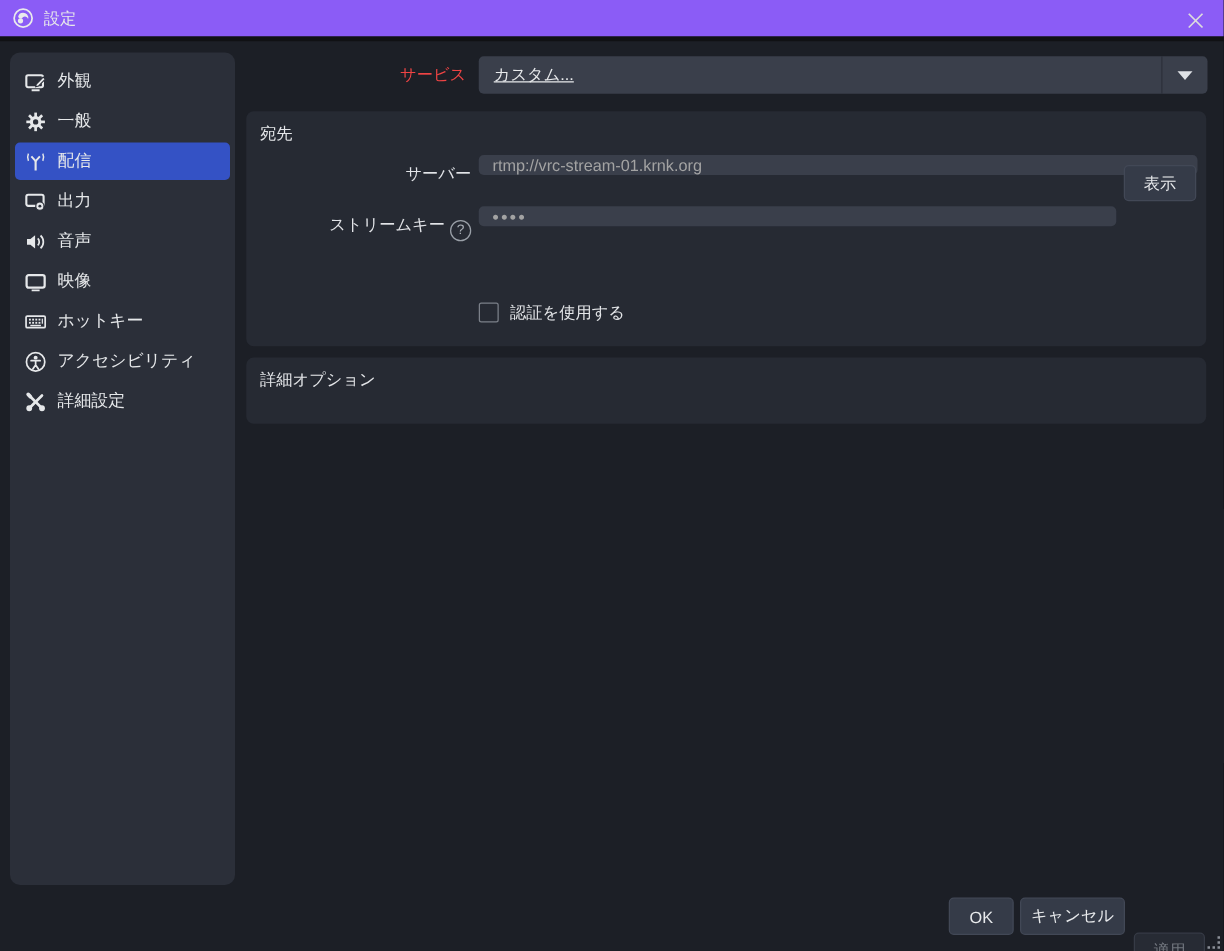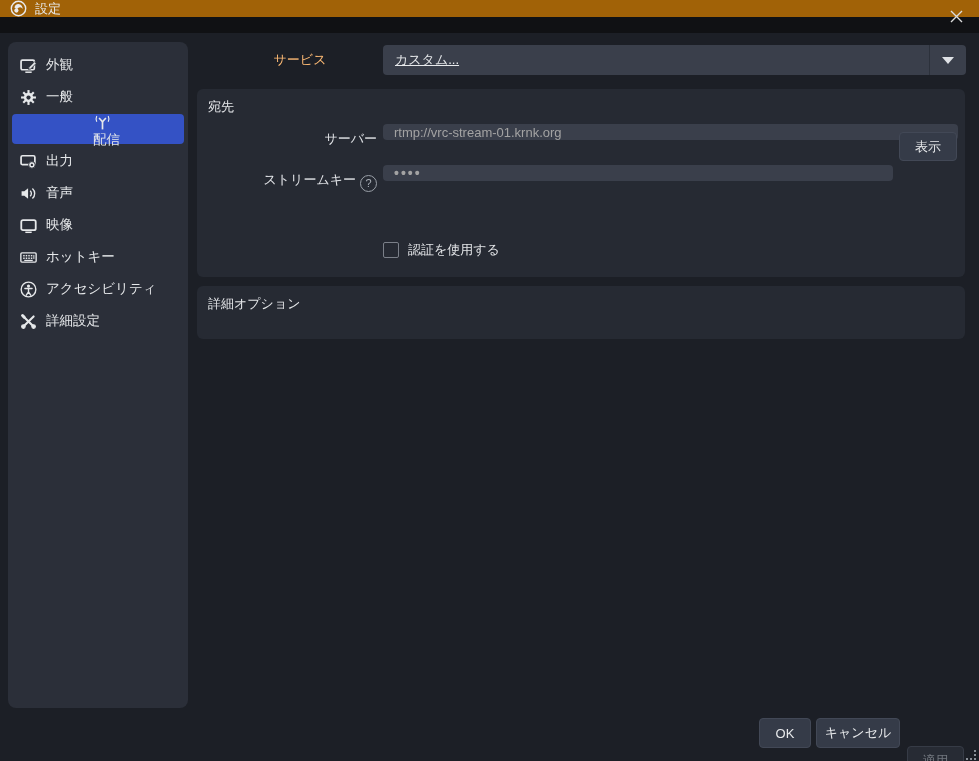--- a/index.html
+++ b/index.html
@@ -1,38 +1,38 @@
 <!DOCTYPE html>
 <html style="--accent: #3452c5;"><head>
 <meta charset="utf-8">
 <style>
   html,body{margin:0;padding:0;background:#101114;}
   body{width:979px;height:761px;overflow:hidden;position:relative;
        font-family:"Liberation Sans","DejaVu Sans",sans-serif;
        -webkit-font-smoothing:antialiased;color:#e6e8ea;}
-  .titlebar{position:absolute;left:0;top:0;width:979px;height:17px;background:#a16207;
+  .titlebar{position:absolute;left:0;top:0;width:979px;height:29px;background:#8b5cf6;
             display:flex;align-items:center;}
   .titlebar .app-icon{width:17px;height:17px;margin-left:10px;display:inline-flex;}
   .titlebar .title{margin-left:8px;font-size:13px;color:#e8e9ea;}
   .titlebar .close-btn{position:absolute;right:0;top:0;width:46px;height:33px;
             display:flex;align-items:center;justify-content:center;cursor:pointer;}
   .win{position:absolute;left:0;top:33px;width:979px;height:728px;background:#1c1f26;}
 
   .sidebar{position:absolute;left:8px;top:9px;width:180px;height:666px;
            background:#2b2f39;border-radius:8px;padding-top:6px;box-sizing:border-box;}
   .nav-item{height:30px;margin:2px 4px;border-radius:4px;display:flex;align-items:center;
             padding-left:8px;cursor:pointer;}
   .nav-item .icon{width:17px;height:17px;display:inline-flex;flex:none;}
   .nav-item .lbl{margin-left:9px;font-size:13.5px;color:#e6e8ea;white-space:nowrap;}
-  .nav-item.selected{background:var(--accent);flex-direction:column;}
+  .nav-item.selected{background:var(--accent);}
 
   .svgicon svg{width:100%;height:100%;display:block;}
 
-  .service-label{position:absolute;left:210px;top:12px;width:180px;height:30px;
-                 line-height:30px;text-align:center;font-size:13px;color:#fdba74;}
+  .service-label{position:absolute;left:193px;top:12px;width:180px;height:30px;
+                 line-height:30px;text-align:right;font-size:13px;color:#ef4444;}
   .dropdown{position:absolute;left:383px;top:12px;width:583px;height:30px;background:#3a3f4b;
             border-radius:4px;display:flex;align-items:center;cursor:pointer;box-sizing:border-box;}
   .dropdown .value{padding-left:12px;font-size:13px;color:#e8eaec;flex:1;text-decoration:underline;}
   .dropdown .arrow-zone{width:36px;height:30px;border-left:1px solid #2c313b;
             display:flex;align-items:center;justify-content:center;}
   .dd-arrow{width:0;height:0;border-left:6px solid transparent;border-right:6px solid transparent;
             border-top:7px solid #dfe2e6;}
 
   .panel{position:absolute;left:197px;width:768px;background:#262a33;border-radius:6px;}
   .panel-header{font-size:13px;color:#e4e6e9;padding:9px 0 0 11px;}

